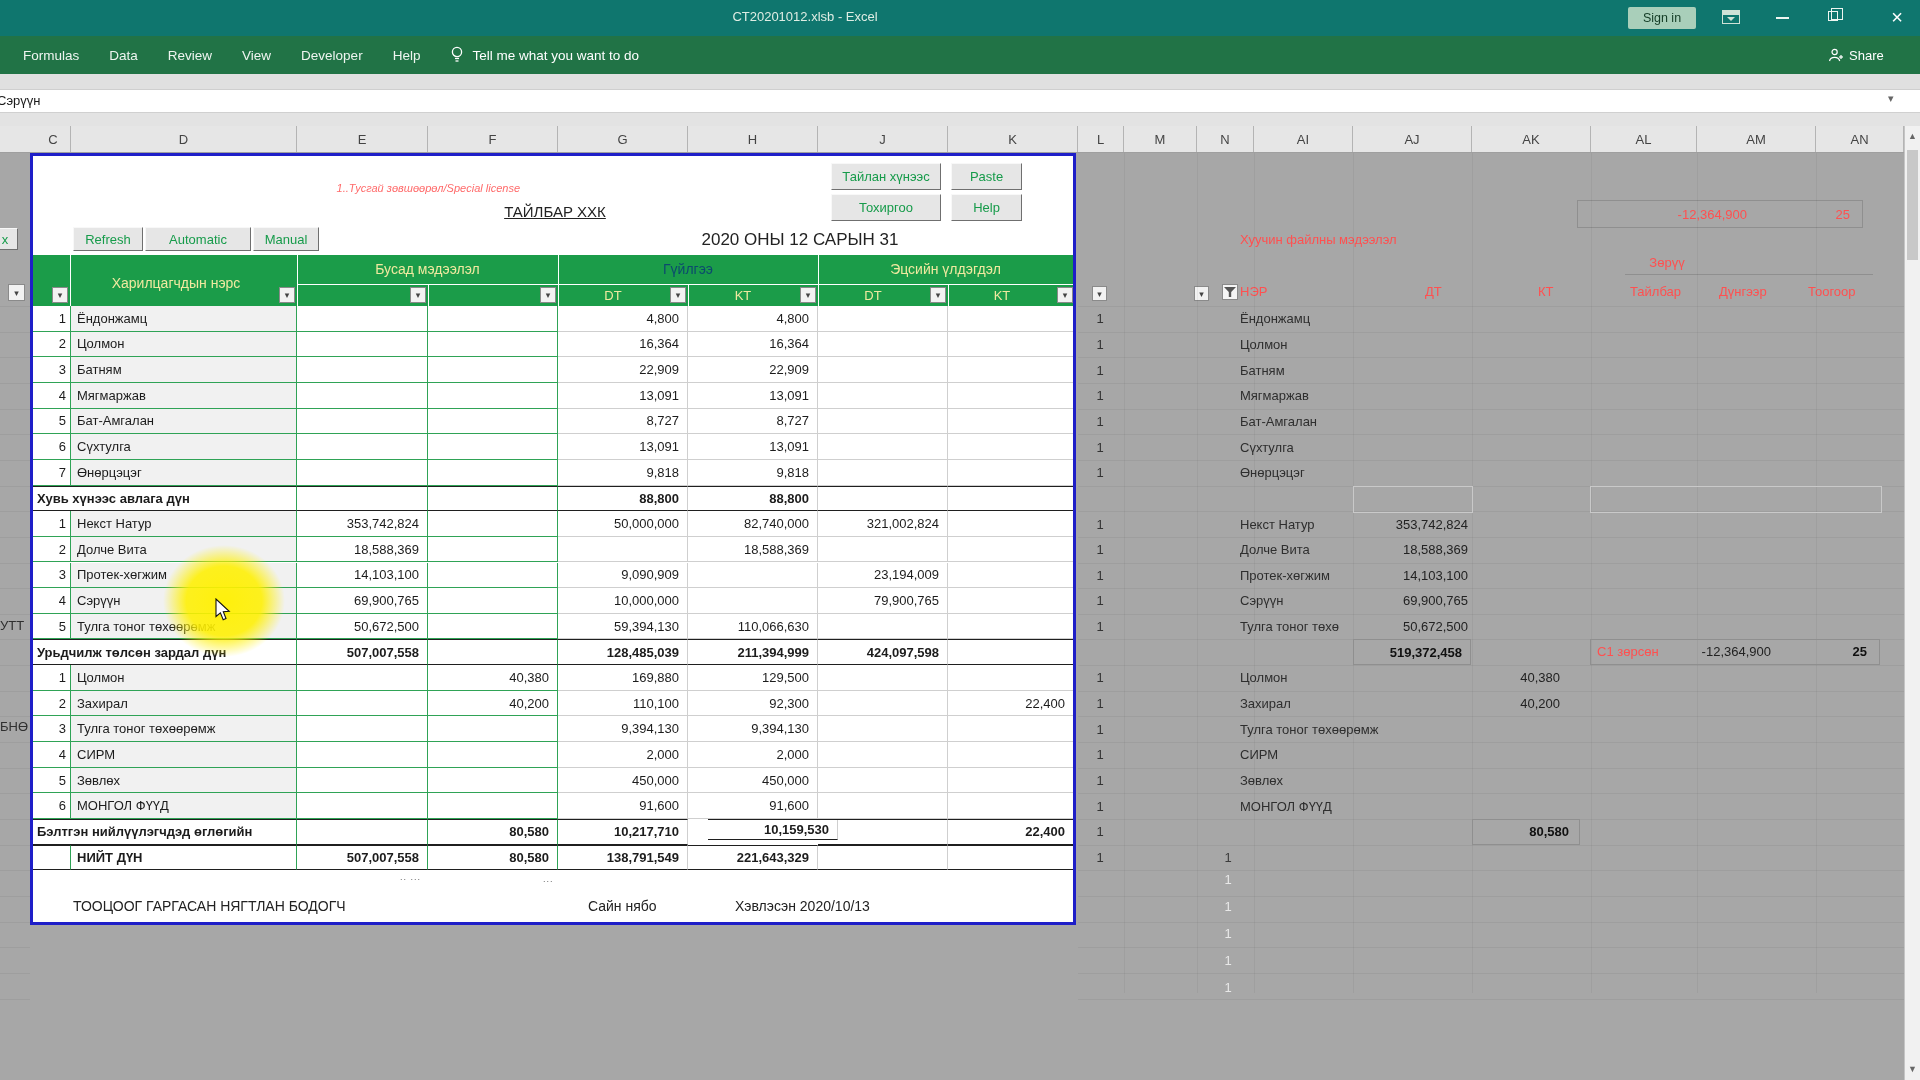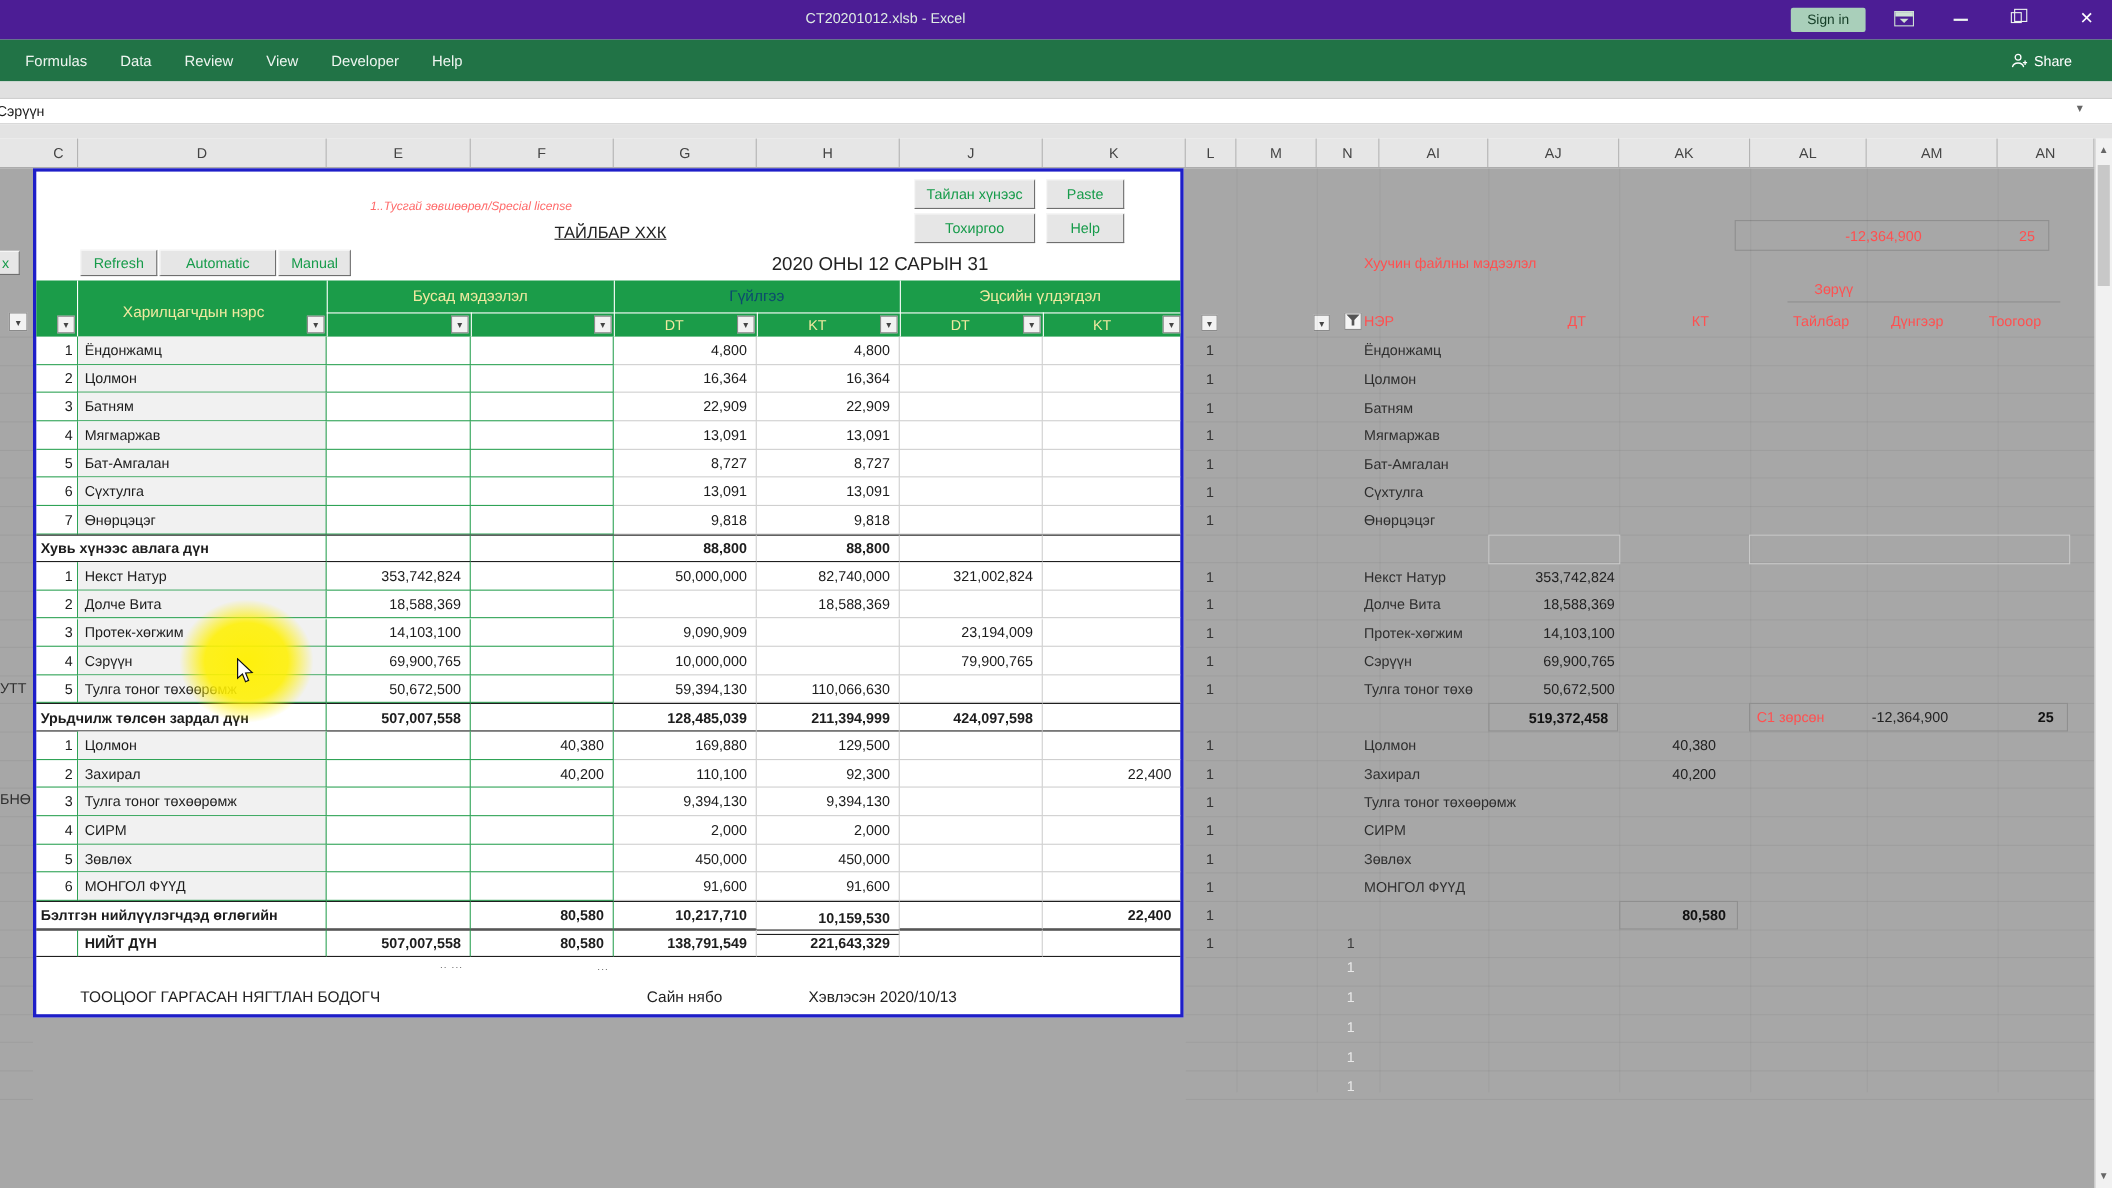--- a/index.html
+++ b/index.html
@@ -1,21 +1,21 @@
 <!DOCTYPE html>
 <html><head>
 <meta charset="utf-8">
 <style>
   html,body{margin:0;padding:0;background:#555;}
   #app{position:relative;width:1920px;height:1080px;overflow:hidden;
        font-family:"Liberation Sans", sans-serif; background:#fff;}
   .abs{position:absolute;box-sizing:border-box;}
   .flexc{display:flex;align-items:center;}
   
-  #titlebar{left:0;top:0;width:1920px;height:36px;background:#4c1d95;}
+  #titlebar{left:0;top:0;width:1920px;height:36px;background:#0f766e;}
   #tabsrow{left:0;top:36px;width:1920px;height:38px;background:#217346;}
   .tab{color:#eef5f0;font-size:13.5px;padding:0 15px;height:38px;display:flex;align-items:center;cursor:pointer;}
   #qatstrip{left:0;top:74px;width:1920px;height:16px;background:#e0e0e0;border-bottom:1px solid #cfcfcf;}
   #formulabar{left:0;top:90px;width:1920px;height:23px;background:#fff;border-bottom:1px solid #d0d0d0;}
   #hdrgap{left:0;top:113px;width:1920px;height:13px;background:#e3e3e3;}
   #colheaders{left:0;top:126px;width:1920px;height:27px;background:#e6e6e6;border-bottom:1px solid #9f9f9f;}
   .colhdr{position:absolute;top:0;height:26px;border-right:1px solid #b4b4b4;color:#444;
           font-size:13px;display:flex;align-items:center;justify-content:center;box-sizing:border-box;}
   
   #graybg{left:0;top:153px;width:1920px;height:927px;background:#a7a7a7;}
@@ -62,20 +62,28 @@
   </div>
 
   <div class="abs" id="tabsrow">
     <div style="display:flex;padding-left:8px;">
       <div class="tab">Formulas</div>
       <div class="tab">Data</div>
       <div class="tab">Review</div>
       <div class="tab">View</div>
       <div class="tab">Developer</div>
       <div class="tab">Help</div>
+      <div class="tab" style="gap:8px;">
+        <svg width="14" height="18" viewBox="0 0 14 18">
+          <circle cx="7" cy="6" r="4.6" fill="none" stroke="#fff" stroke-width="1.3"></circle>
+          <line x1="5" y1="12.5" x2="9" y2="12.5" stroke="#fff" stroke-width="1.3"></line>
+          <line x1="5.5" y1="15" x2="8.5" y2="15" stroke="#fff" stroke-width="1.3"></line>
+        </svg>
+        <span style="color:#fff;">Tell me what you want to do</span>
+      </div>
     </div>
     <div class="abs flexc" style="left:1828px;top:0;height:38px;gap:6px;">
       <svg width="15" height="15" viewBox="0 0 15 15">
         <circle cx="6.6" cy="4" r="2.6" fill="none" stroke="#fff" stroke-width="1.2"></circle>
         <path d="M1.5,13 a5.2,4.6 0 0 1 10.2,0" fill="none" stroke="#fff" stroke-width="1.2"></path>
         <line x1="11" y1="9" x2="15" y2="9" stroke="#fff" stroke-width="1.2"></line>
         <line x1="13" y1="7" x2="13" y2="11" stroke="#fff" stroke-width="1.2"></line>
       </svg>
       <span style="color:#fff;font-size:13px;">Share</span>
     </div>
@@ -457,21 +465,21 @@
       <div style="position:absolute;left:558px;top:793.3499999999999px;width:130px;height:25.65px;" class="cell gryb num">91,600</div>
       <div style="position:absolute;left:688px;top:793.3499999999999px;width:130px;height:25.65px;" class="cell gryb num">91,600</div>
       <div style="position:absolute;left:818px;top:793.3499999999999px;width:130px;height:25.65px;" class="cell gryb num"></div>
       <div style="position:absolute;left:948px;top:793.3499999999999px;width:125px;height:25.65px;" class="cell gryb-last num"></div>
       <div style="position:absolute;left:1090px;top:793.3499999999999px;width:20px;height:25.65px;display:flex;align-items:center;justify-content:center;font-size:13px;color:#333;">1</div>
       <div style="position:absolute;left:1240px;top:793.3499999999999px;height:25.65px;display:flex;align-items:center;font-size:13px;color:#2e2e2e;white-space:nowrap;">МОНГОЛ ФҮҮД</div>
       <div style="position:absolute;left:33px;top:819px;width:264px;height:25.65px;font-weight:bold;padding-left:4px;border-top:1px solid #1f1f1f;border-bottom:1px solid #1f1f1f;border-right:1px solid #2fa356;" class="cell">Бэлтгэн нийлүүлэгчдэд өглөгийн</div>
       <div style="position: absolute; left: 297px; top: 819px; width: 131px; height: 25.65px; font-weight: bold; border-top: 1px solid rgb(31, 31, 31); border-bottom: 1px solid rgb(31, 31, 31);" class="cell grnb num"></div>
       <div style="position: absolute; left: 428px; top: 819px; width: 130px; height: 25.65px; font-weight: bold; border-top: 1px solid rgb(31, 31, 31); border-bottom: 1px solid rgb(31, 31, 31);" class="cell grnb num bold">80,580</div>
       <div style="position: absolute; left: 558px; top: 819px; width: 130px; height: 25.65px; font-weight: bold; border-top: 1px solid rgb(31, 31, 31); border-bottom: 1px solid rgb(31, 31, 31);" class="cell gryb num bold">10,217,710</div>
-      <div style="position: absolute; left: 688px; top: 819px; width: 130px; height: 31px; font-weight: bold; border-top: 1px solid rgb(31, 31, 31); border-bottom: 1px solid rgb(31, 31, 31);" class="cell gryb num bold">10,159,530</div>
+      <div style="position: absolute; left: 708px; top: 819px; width: 130px; height: 21px; font-weight: bold; border-top: 1px solid rgb(31, 31, 31); border-bottom: 1px solid rgb(31, 31, 31);" class="cell gryb num bold">10,159,530</div>
       <div style="position: absolute; left: 818px; top: 819px; width: 130px; height: 25.65px; font-weight: bold; border-top: 1px solid rgb(31, 31, 31); border-bottom: 1px solid rgb(31, 31, 31);" class="cell gryb num"></div>
       <div style="position: absolute; left: 948px; top: 819px; width: 125px; height: 25.65px; font-weight: bold; border-top: 1px solid rgb(31, 31, 31); border-bottom: 1px solid rgb(31, 31, 31);" class="cell gryb-last num bold">22,400</div>
       <div style="position:absolute;left:1090px;top:819px;width:20px;height:25.65px;display:flex;align-items:center;justify-content:center;font-size:13px;color:#333;">1</div>
       <div style="position:absolute;left:1472px;top:819px;width:108px;height:25.65px;border:1px solid #8f8f8f;display:flex;align-items:center;justify-content:flex-end;padding-right:10px;font-size:13px;font-weight:bold;color:#111;box-sizing:border-box;">80,580</div>
       <div style="position: absolute; left: 33px; top: 844.65px; width: 38px; height: 25.65px; font-weight: bold; border-top: 1px solid rgb(31, 31, 31); border-bottom: 1px solid rgb(31, 31, 31);" class="cell grnb"></div>
       <div style="position: absolute; left: 71px; top: 844.65px; width: 226px; height: 25.65px; font-weight: bold; padding-left: 6px; border-top: 1px solid rgb(31, 31, 31); border-bottom: 1px solid rgb(31, 31, 31);" class="cell grnb bold">НИЙТ ДҮН</div>
       <div style="position: absolute; left: 297px; top: 844.65px; width: 131px; height: 25.65px; font-weight: bold; border-top: 1px solid rgb(31, 31, 31); border-bottom: 1px solid rgb(31, 31, 31);" class="cell grnb num bold">507,007,558</div>
       <div style="position: absolute; left: 428px; top: 844.65px; width: 130px; height: 25.65px; font-weight: bold; border-top: 1px solid rgb(31, 31, 31); border-bottom: 1px solid rgb(31, 31, 31);" class="cell grnb num bold">80,580</div>
       <div style="position: absolute; left: 558px; top: 844.65px; width: 130px; height: 25.65px; font-weight: bold; border-top: 1px solid rgb(31, 31, 31); border-bottom: 1px solid rgb(31, 31, 31);" class="cell gryb num bold">138,791,549</div>
       <div style="position: absolute; left: 688px; top: 844.65px; width: 130px; height: 25.65px; font-weight: bold; border-top: 1px solid rgb(31, 31, 31); border-bottom: 1px solid rgb(31, 31, 31);" class="cell gryb num bold">221,643,329</div>

